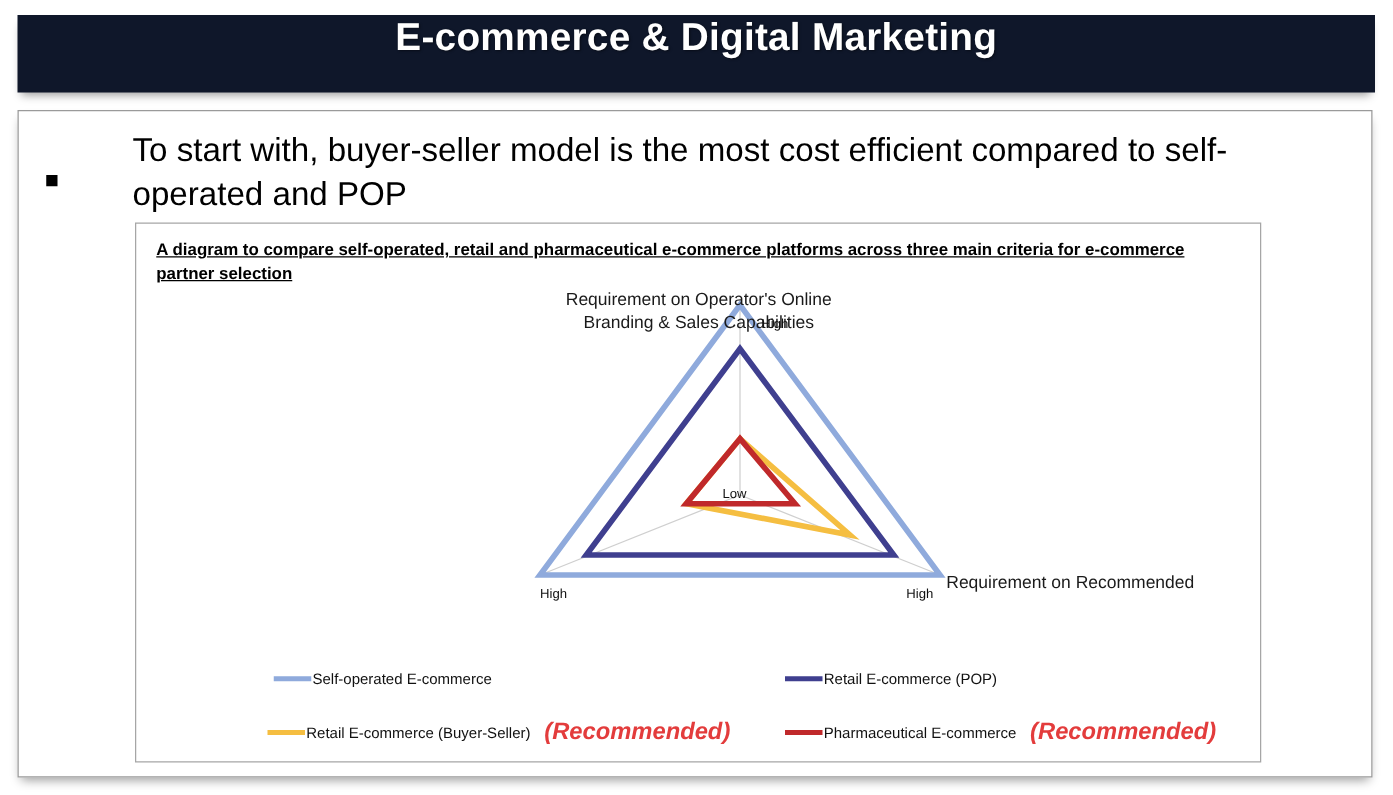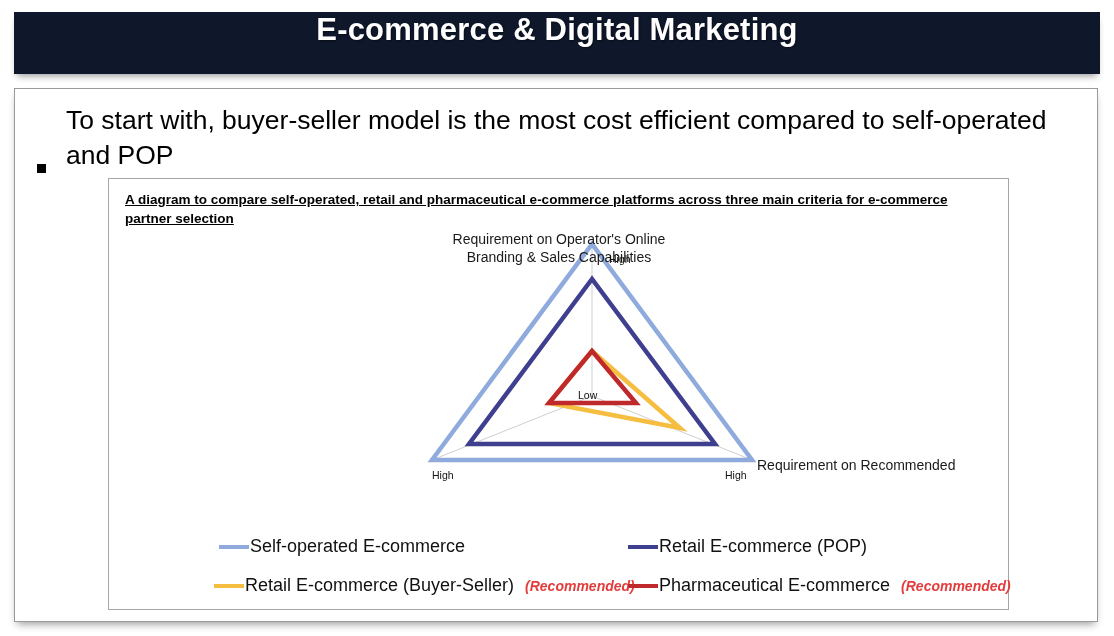--- a/index.html
+++ b/index.html
@@ -51,21 +51,22 @@
     box-sizing: border-box;
   }
 
   
   #bullet-row {
     position: absolute;
     left: 22px;
     top: 14px;
     right: 18px;
     display: flex;
-    align-items: flex-end;
+    align-items: center;
+    gap: 40px;
   }
   #bullet-marker {
     width: 9px;
     height: 9px;
     background: #000000;
     margin-top: 13px;
     margin-right: 20px;
     flex: 0 0 auto;
   }
   #bullet-text {
@@ -157,26 +158,26 @@
     display: flex;
     align-items: center;
     white-space: nowrap;
   }
   .legend-swatch {
     width: 30px;
     height: 4px;
     flex: 0 0 auto;
   }
   .legend-label {
-    font-size: 18px;
+    font-size: 12px;
     color: #111111;
     margin-left: 1px;
   }
   .legend-tag {
-    font-size: 14px;
+    font-size: 19px;
     font-style: italic;
     font-weight: bold;
     color: #e33c3c;
     margin-left: 11px;
   }
   #legend-item-0 { left: 110px; top: 2px; }
   #legend-item-1 { left: 519px; top: 2px; }
   #legend-item-2 { left: 105px; top: 41px; }
   #legend-item-3 { left: 519px; top: 41px; }
 </style>

